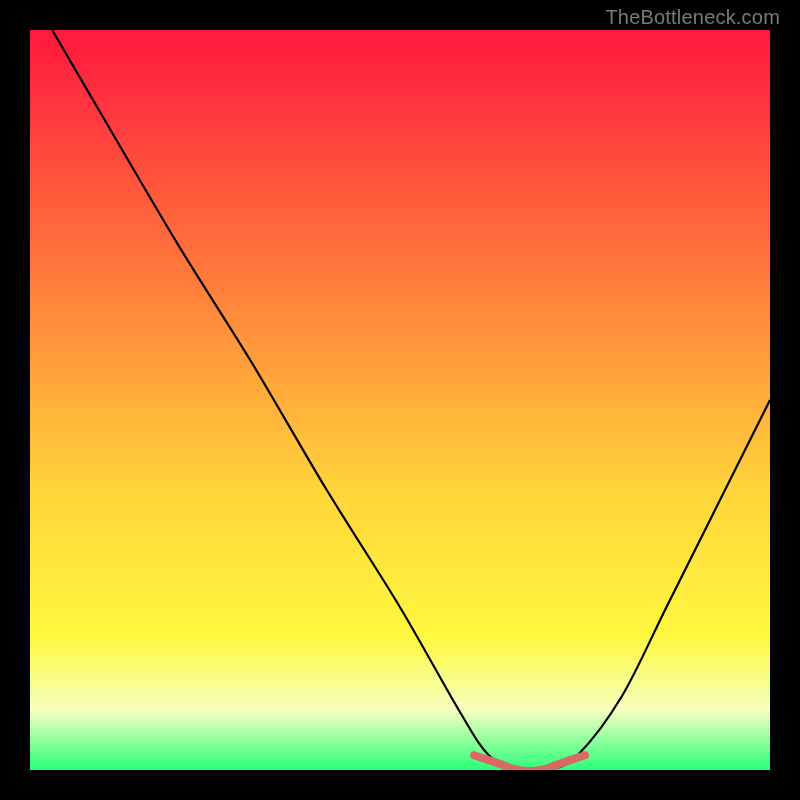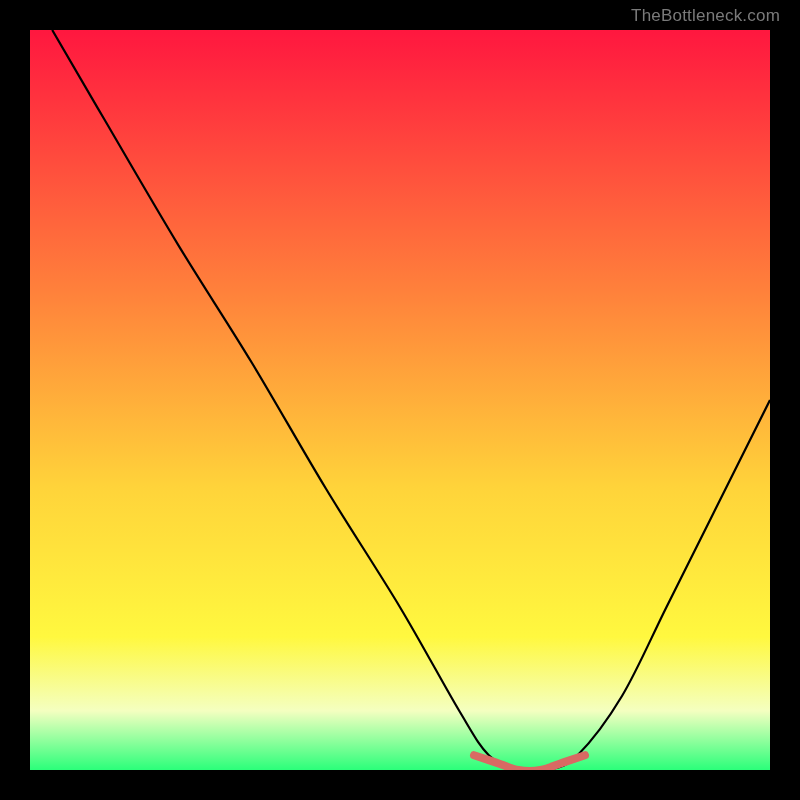--- a/index.html
+++ b/index.html
@@ -38,21 +38,21 @@
     left: 0;
     top: 0;
     width: 100%;
     height: 100%;
   }
   .watermark {
     position: absolute;
     top: 6px;
     right: 20px;
     font-family: Arial, Helvetica, sans-serif;
-    font-size: 17px;
+    font-size: 20px;
     color: #7a7a7a;
     letter-spacing: 0.2px;
     user-select: none;
   }
 </style>
 </head>
 <body>
 
 <div class="frame">
 

